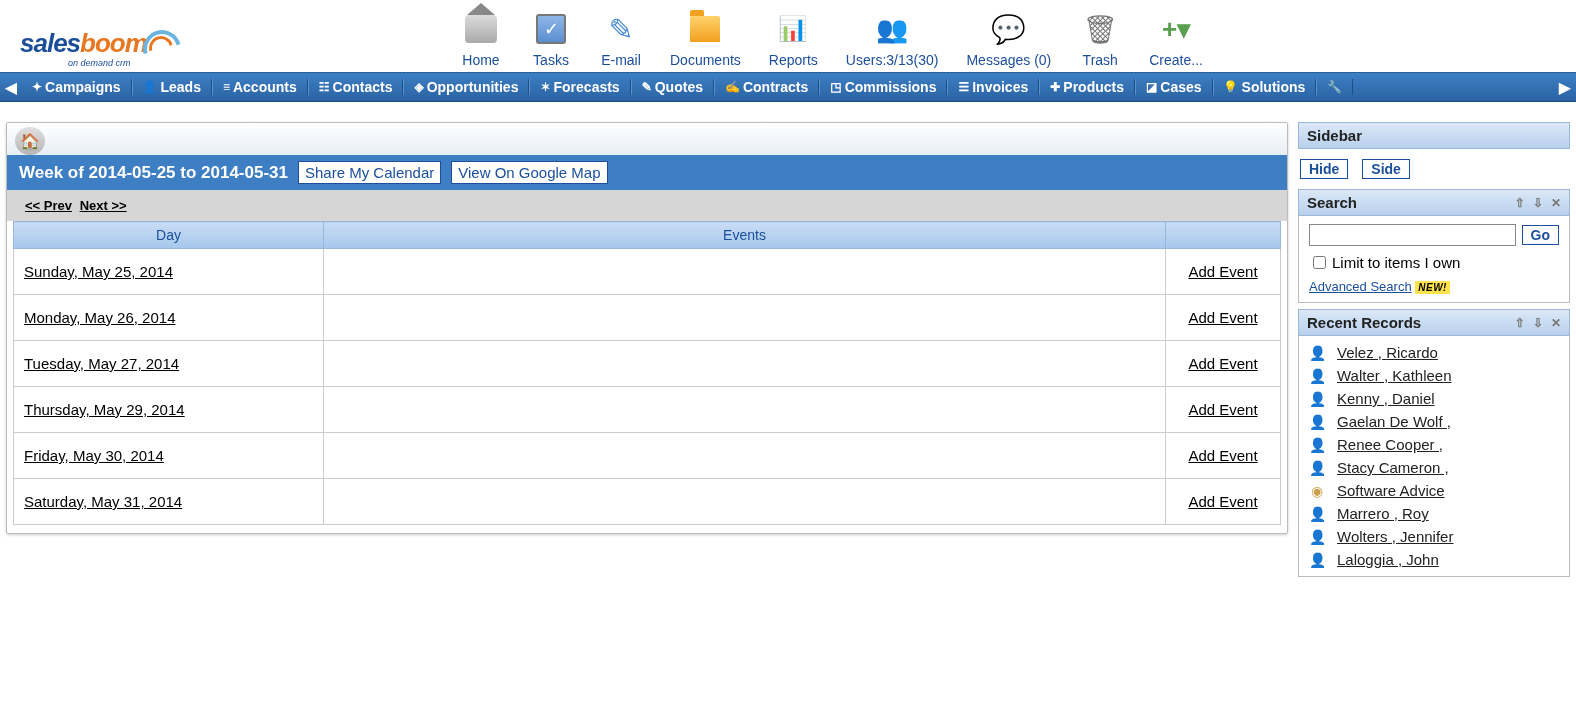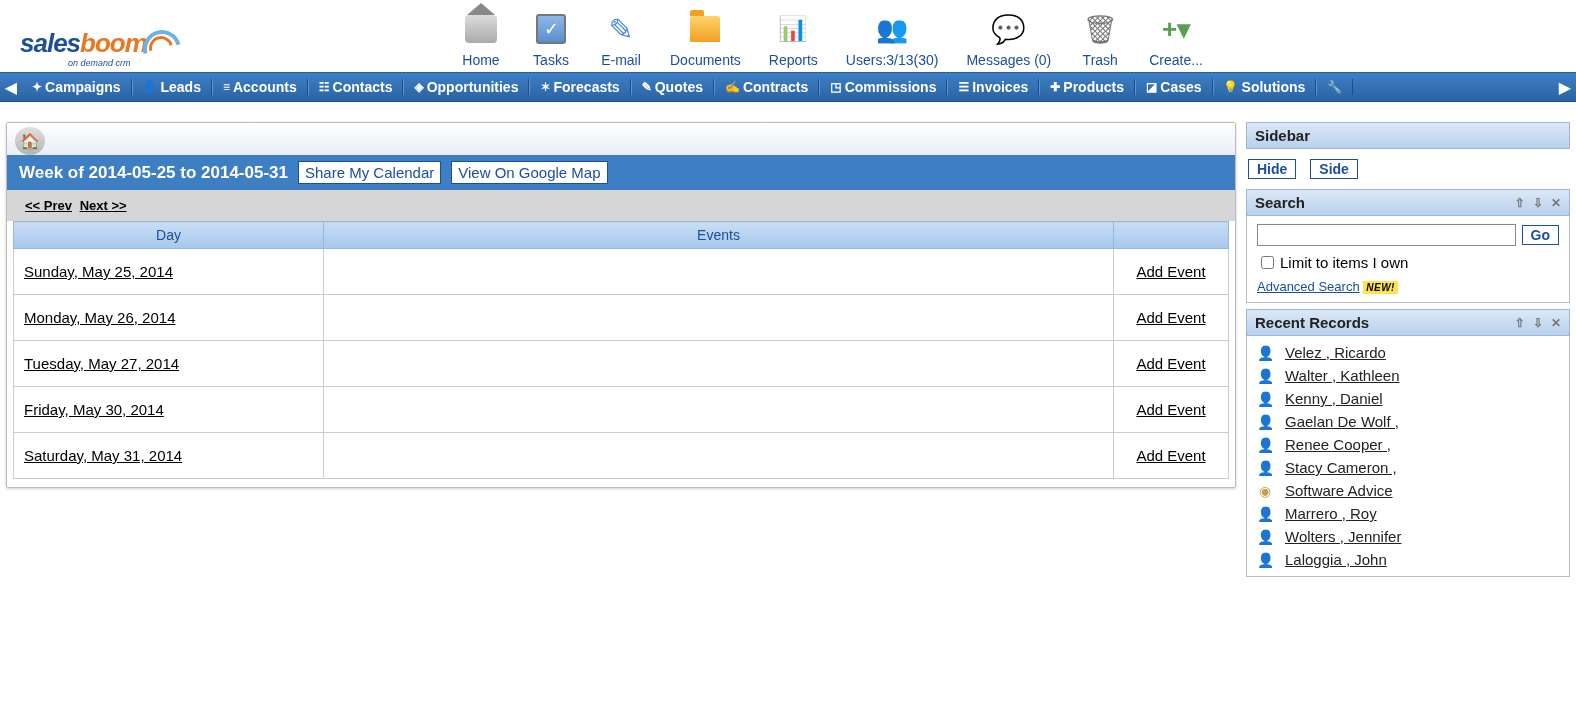--- a/index.html
+++ b/index.html
@@ -40,21 +40,21 @@
 .navbar { background: linear-gradient(#3e7fc4,#2a63a3); color:#fff; display:flex; align-items:center; height:30px; border-top:1px solid #2a5f99; border-bottom:1px solid #1a4f89; }
 .nav-arrow { width:22px; text-align:center; font-size:16px; cursor:pointer; }
 .nav-items { display:flex; flex:1; overflow:hidden; }
 .nav-item { display:flex; align-items:center; gap:3px; padding:0 10px; border-left:1px solid #5a93cd; border-right:1px solid #1a4f89; cursor:pointer; font-weight:bold; font-size:14px; white-space:nowrap; }
 .nav-item:first-child{border-left:none;}
 .nav-ico{font-size:12px;}
 
 
 .main { display:flex; gap:10px; padding:20px 6px 10px 6px; align-items:flex-start; }
 .content { flex:1; }
-.sidebar { width:324px; display:flex; flex-direction:column; gap:6px; }
+.sidebar { width:272px; display:flex; flex-direction:column; gap:6px; }
 
 
 .panel { border:1px solid #bcbcbc; border-radius:2px; background:#fff; box-shadow:0 1px 3px rgba(0,0,0,0.2); }
 .panel-title { display:flex; align-items:center; gap:10px; padding:4px 10px 0 8px; font-size:24px; font-weight:bold; color:#333; background:linear-gradient(#fff,#e8eef6); }
 .panel-title .home-ico{width:30px;height:28px;background:linear-gradient(#e0e0e0,#b5b5b5);border-radius:50%;display:flex;align-items:center;justify-content:center;font-size:16px;margin-right:4px;}
 .subtitle { background:#3e7fc4; color:#fff; font-size:17px; font-weight:bold; padding:6px 12px; display:flex; align-items:center; gap:10px; }
 .subtitle .btn-white{background:#fff;color:#1b4e9b;border:1px solid #1b4e9b;padding:2px 6px;font-size:15px;font-weight:normal;cursor:pointer;}
 .pager { background:#d6d6d6; padding:8px 18px; font-weight:bold; }
 .pager a{color:#000;text-decoration:underline;cursor:pointer;}
 
@@ -252,20 +252,25 @@
               <td class="day"><a>Monday, May 26, 2014</a></td>
               <td class="events"></td>
               <td class="add"><a>Add Event</a></td>
             </tr>
             <tr>
               <td class="day"><a>Tuesday, May 27, 2014</a></td>
               <td class="events"></td>
               <td class="add"><a>Add Event</a></td>
             </tr>
             <tr>
+              <td class="day"><a>Thursday, May 29, 2014</a></td>
+              <td class="events"></td>
+              <td class="add"><a>Add Event</a></td>
+            </tr>
+            <tr>
               <td class="day"><a>Friday, May 30, 2014</a></td>
               <td class="events"></td>
               <td class="add"><a>Add Event</a></td>
             </tr>
             <tr>
               <td class="day"><a>Saturday, May 31, 2014</a></td>
               <td class="events"></td>
               <td class="add"><a>Add Event</a></td>
             </tr>
           </tbody>

